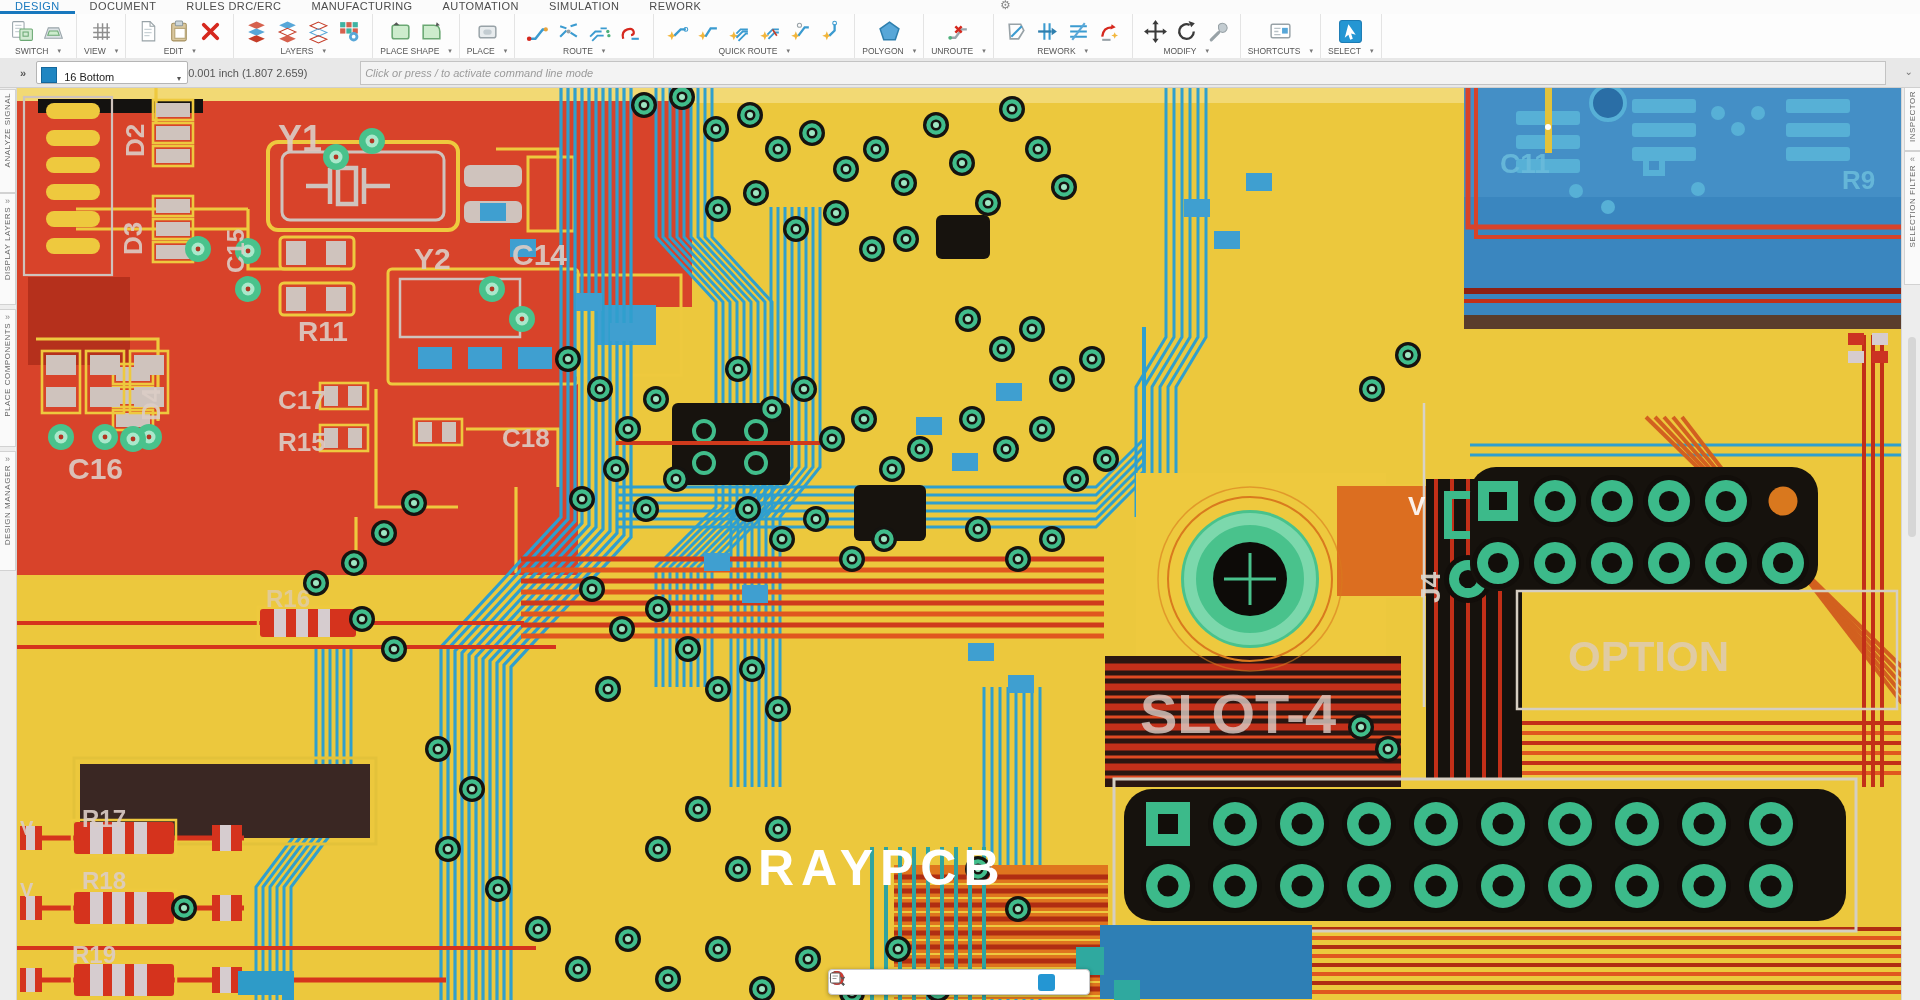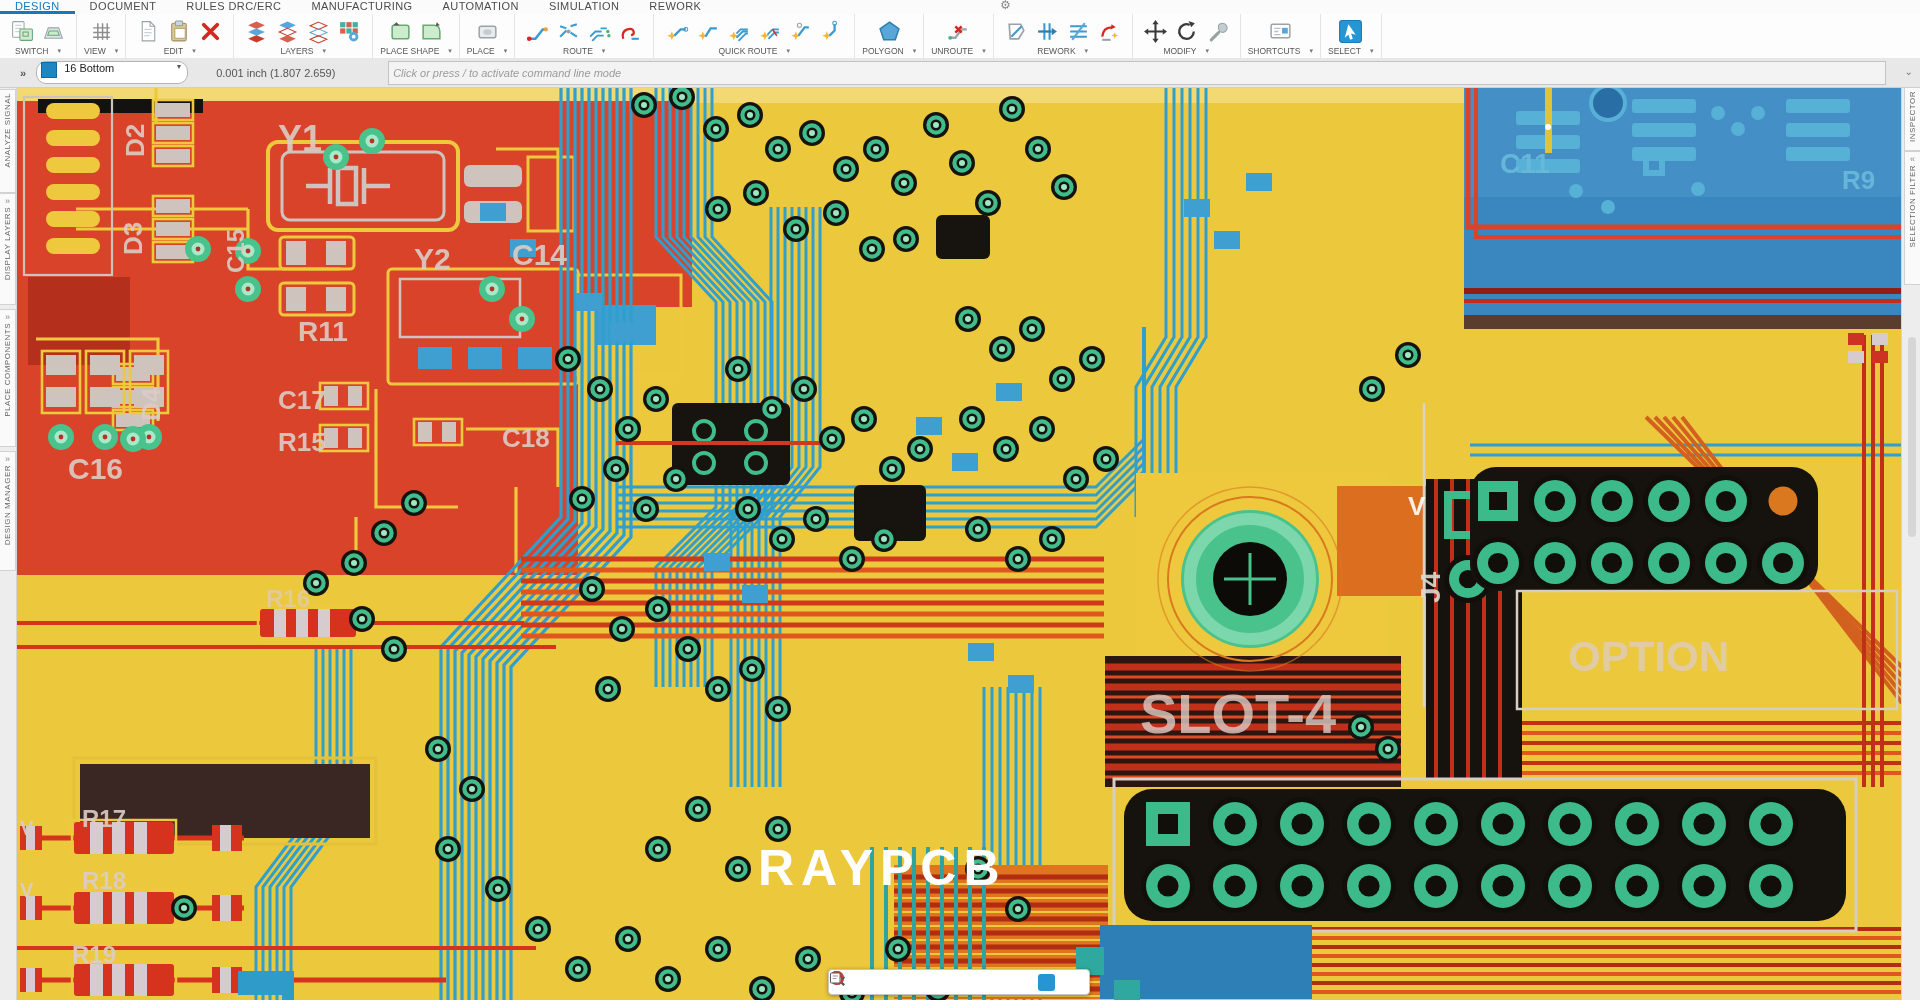--- a/index.html
+++ b/index.html
@@ -17,25 +17,25 @@
   .tgroup{display:flex;flex-direction:column;align-items:center;justify-content:space-between;padding:2px 7px 1px 7px;border-right:1px solid #e4e4e4;}
   .ticons{display:flex;align-items:center;flex:1;}
   .ticon{width:31px;height:29px;display:flex;align-items:center;justify-content:center;}
   .ticon svg{width:25px;height:25px;}
   .tlabel{font-size:8.5px;color:#555;white-space:nowrap;display:flex;align-items:center;gap:9px;padding-bottom:1px;}
   .tlabel .dn{font-size:7px;color:#777;}
 
   
   .statusrow{position:absolute;top:58px;left:0;right:0;height:29px;background:#e8e8e8;border-bottom:1px solid #cfcfcf;display:flex;align-items:center;z-index:30;}
   .rowchev{margin-left:20px;color:#555;font-size:11px;font-weight:bold;}
-  .layersel{margin-left:10px;width:150px;height:21px;background:#fff;border:1px solid #b5b5b5;border-radius:10px;display:flex;align-items:flex-start;}
+  .layersel{margin-left:10px;width:150px;height:21px;background:#fff;border:1px solid #b5b5b5;border-radius:2px;display:flex;align-items:flex-end;}
   .layersel .swatch{width:14px;height:14px;margin-left:4px;background:#1f86c2;border:1px solid #14679c;}
   .layersel .lv{flex:1;font-size:11px;color:#222;padding-left:7px;}
   .layersel .dn{font-size:8px;color:#555;margin-right:6px;}
-  .coords{margin-left:28px;width:172px;font-size:11px;color:#555;white-space:nowrap;}
+  .coords{margin-left:0;width:172px;font-size:11px;color:#555;white-space:nowrap;}
   .cmdline{flex:1;height:22px;margin-right:34px;background:#f3f3f3;border:1px solid #c3c3c3;font-size:11px;color:#9b9b9b;display:flex;align-items:center;padding-left:4px;font-style:italic;}
   .rowend{position:absolute;right:7px;top:8px;color:#777;font-size:10px;}
 
   
   .lstrip{position:absolute;left:0;top:87px;bottom:0;width:16px;background:#ededed;border-right:1px solid #d5d5d5;z-index:25;}
   .rstrip{position:absolute;right:0;top:87px;bottom:0;width:18px;background:#ededed;border-left:1px solid #d5d5d5;z-index:25;}
   .vtab{position:absolute;width:15px;background:#fafafa;border:1px solid #d2d2d2;display:flex;flex-direction:column;align-items:center;gap:2px;padding:3px 0;}
   .lstrip .vtab{left:0;border-left:none;}
   .rstrip .vtab{right:0;border-right:none;}
   .vtext{writing-mode:vertical-rl;transform:rotate(180deg);font-size:8px;color:#666;letter-spacing:.5px;white-space:nowrap;}

